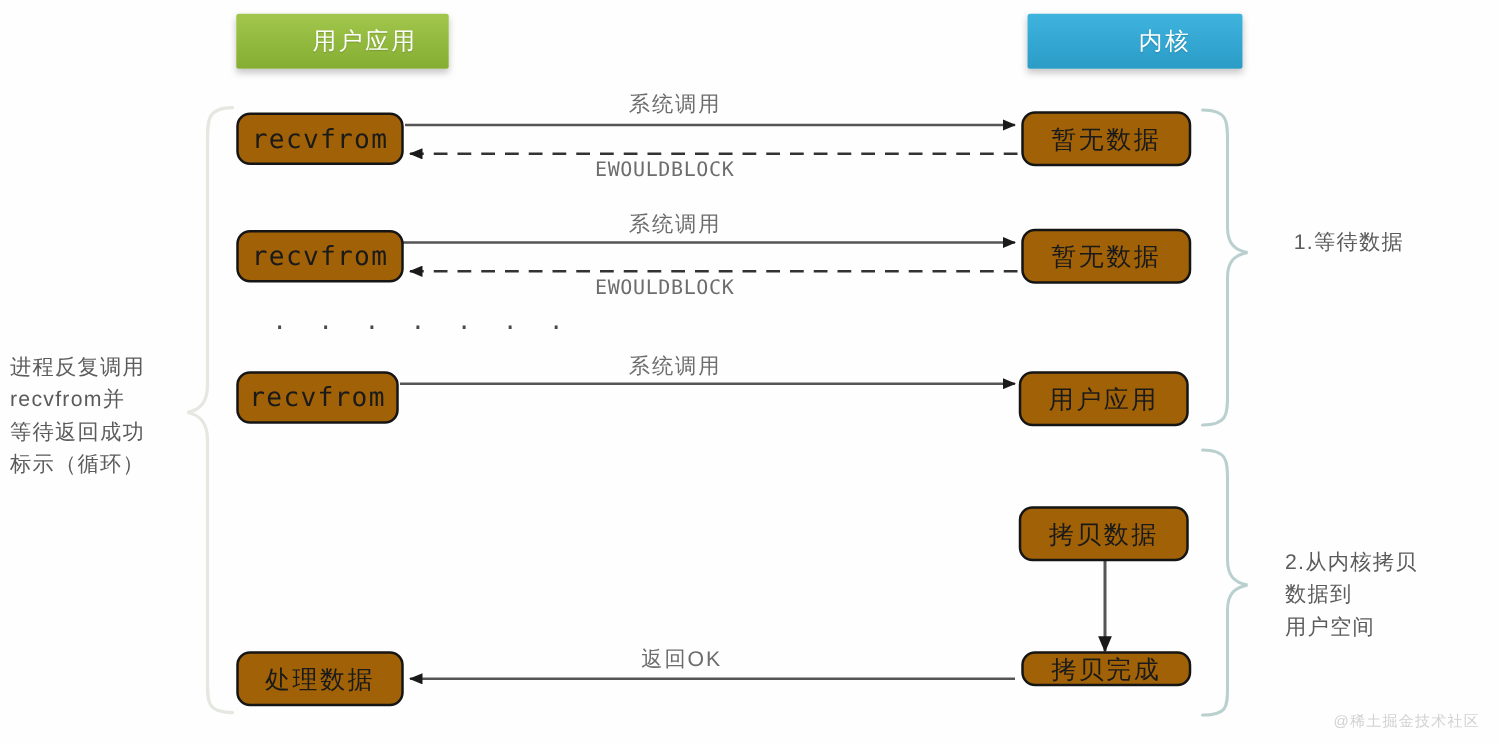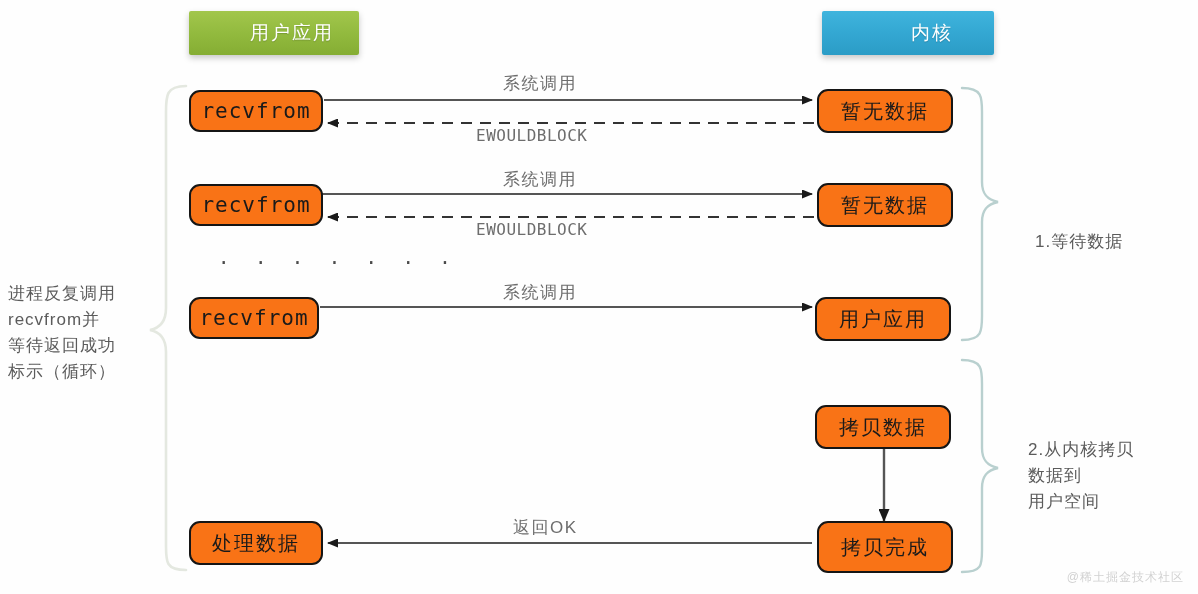--- a/index.html
+++ b/index.html
@@ -40,21 +40,21 @@
     width: 124px; height: 44px;
     background: linear-gradient(to bottom, #3fb4dd 0%, #34a8d3 48%, #2b9cc6 100%);
     text-shadow: 0 1px 1px rgba(0,0,0,0.18);
     padding-left: 48px;
   }
 
   
   .node {
     position: absolute;
     box-sizing: border-box;
-    background: #f97316;
+    background: #a16207;
     border: 2.5px solid #151515;
     border-radius: 11px;
     display: flex;
     align-items: center;
     justify-content: center;
     color: #1a1a1a;
   }
   .node.mono {
     font-family: "DejaVu Sans Mono", "Liberation Mono", monospace;
     font-size: 21px;
@@ -203,21 +203,21 @@
 </div>
 
 <div class="node cn" style="left:815px; top:297px; width:136px; height:44px;">
   <span>用户应用</span>
 </div>
 
 <div class="node cn" style="left:815px; top:361px; width:136px; height:44px;margin-top:44px;">
   <span>拷贝数据</span>
 </div>
 
-<div class="node cn" style="left:817px; top:521px; width:136px; height:52px;">
+<div class="node cn" style="left:817px; top:521px; width:136px; height:28px;">
   <span>拷贝完成</span>
 </div>
 
 <div class="edge-label" style="left:503px; top:72px;">系统调用</div>
 
 <div class="edge-label mono" style="left:476px; top:126px;">EWOULDBLOCK</div>
 
 <div class="edge-label" style="left:503px; top:168px;">系统调用</div>
 
 <div class="edge-label mono" style="left:476px; top:220px;">EWOULDBLOCK</div>
@@ -226,19 +226,19 @@
 
 <div class="edge-label" style="left:513px; top:516px;">返回OK</div>
 
 <div class="dots" style="left:218px; top:246px;">. . . . . . .</div>
 
 <div class="side-text" style="left:8px; top:281px; width:150px;">进程反复调用
 recvfrom并
 等待返回成功
 标示（循环）</div>
 
-<div class="side-text" style="left:1035px; top:181px;margin-top:48px;">1.等待数据</div>
+<div class="side-text" style="left:1035px; top:181px;">1.等待数据</div>
 
 <div class="side-text" style="left:1028px; top:437px;">2.从内核拷贝
    数据到
    用户空间</div>
 
 <div class="watermark">@稀土掘金技术社区</div>
 
 </body></html>

